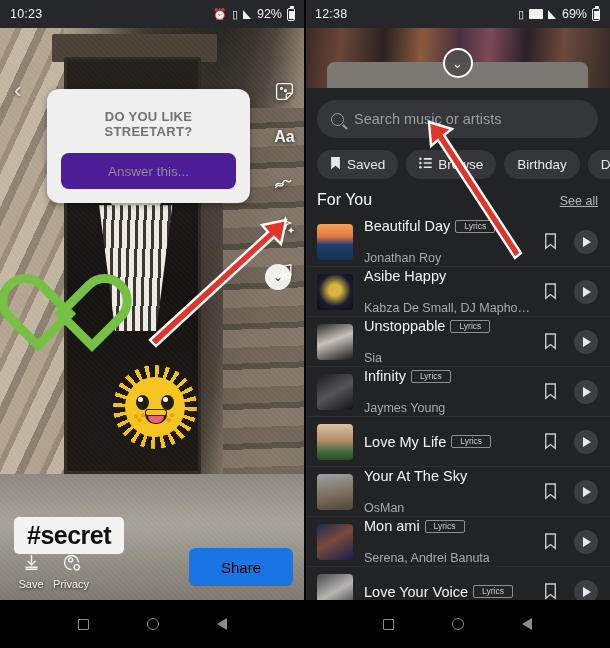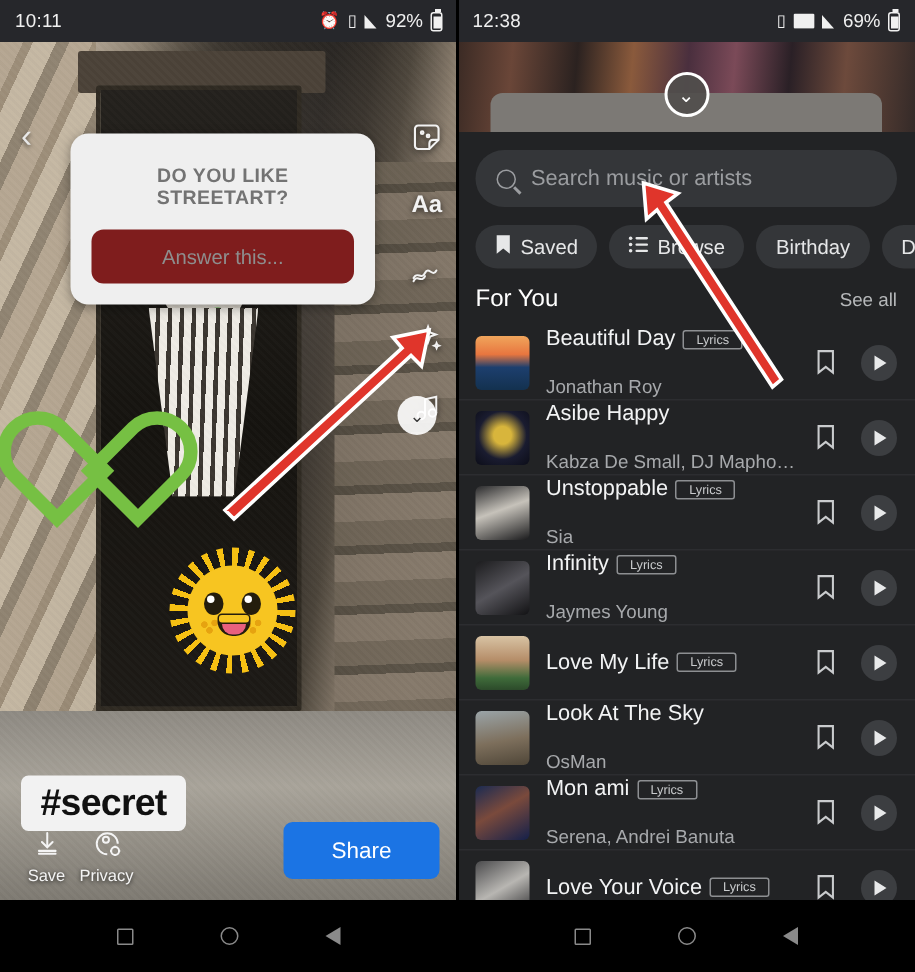--- a/index.html
+++ b/index.html
@@ -93,21 +93,21 @@
       background:radial-gradient(circle at 25% 40%, #e6a310 2px, transparent 2.4px),
                  radial-gradient(circle at 65% 30%, #e6a310 2px, transparent 2.4px),
                  radial-gradient(circle at 45% 75%, #e6a310 2px, transparent 2.4px); }
   .blush.l{ left:12%; } .blush.r{ right:12%; }
 
   
   .qsticker { position:absolute; left:47px; top:61px; width:203px;
       background:#efefef; border-radius:12px; padding:20px 14px 14px; box-shadow:0 2px 7px rgba(0,0,0,.35); }
   .qsticker .qtext { text-align:center; font-weight:bold; font-size:13px; color:#737373;
       letter-spacing:.3px; margin-bottom:14px; }
-  .qsticker .qans { background:#7f1d1d; border-radius:8px; height:36px;
+  .qsticker .qans { background:#4c1d95; border-radius:8px; height:36px;
       display:flex; align-items:center; justify-content:center; color:#8e8e8e; font-size:13.5px; }
 
   .hashtag { position:absolute; left:14px; top:489px; background:#f2f2f2; border-radius:5px;
       padding:4px 13px; font-size:25px; font-weight:bold; color:#111; letter-spacing:-.5px; }
 
   .backbtn { position:absolute; left:14px; top:52px; color:#e8e8e8; font-size:22px; z-index:20;
       text-shadow:0 1px 3px rgba(0,0,0,.6); line-height:1; }
 
   .rtools { position:absolute; right:9px; top:52px; display:flex; flex-direction:column;
       gap:22px; align-items:center; z-index:20; }
@@ -118,21 +118,21 @@
   .chevcircle { position:absolute; right:14px; top:236px; width:26px; height:26px; border-radius:50%;
       background:rgba(255,255,255,.9); display:flex; align-items:center; justify-content:center;
       color:#3a3a3a; font-size:12px; z-index:20; }
 
   .botrow { position:absolute; left:0; right:0; bottom:8px; height:56px; z-index:20; }
   .sp { position:absolute; bottom:2px; text-align:center; color:#f4f4f4; font-size:11px;
       text-shadow:0 1px 3px rgba(0,0,0,.8); width:46px; }
   .sp.save{ left:8px; } .sp.priv{ left:48px; }
   .sp .ic { display:block; height:24px; margin-bottom:2px; }
   .sharebtn { position:absolute; right:12px; bottom:6px; width:104px; height:38px; background:#1b74e4;
-      border-radius:6px; color:#ffffff; font-size:15px; display:flex; align-items:center; justify-content:center; }
+      border-radius:6px; color:#000000; font-size:15px; display:flex; align-items:center; justify-content:center; }
 
   
   .arrowL { position:absolute; left:0; top:0; width:305px; height:572px; pointer-events:none; z-index:25; }
 
   
   .mptop { position:absolute; left:0; right:0; top:28px; height:60px; overflow:hidden;
       background:linear-gradient(95deg,#3a2a24 0%,#6a4638 12%,#2b2220 26%,#8a5a3c 38%,#4a2f3e 50%,
                  #7b4a58 60%,#2a2026 72%,#6d4a3c 84%,#342a28 100%); }
   .mptop:after { content:""; position:absolute; left:22px; right:22px; top:34px; bottom:-6px;
       background:#7c7975; border-radius:8px 8px 0 0; }
@@ -147,21 +147,21 @@
   .srch .mag { width:13px; height:13px; border:1.6px solid #9b9da0; border-radius:50%; position:relative; flex:none; }
   .srch .mag:after { content:""; position:absolute; right:-5px; bottom:-3px; width:6px; height:1.6px;
       background:#9b9da0; transform:rotate(45deg); }
 
   .chips { display:flex; gap:8px; padding:12px 0 10px 12px; }
   .chip { background:#343639; border-radius:16px; height:29px; display:flex; align-items:center;
       gap:6px; padding:0 13px; color:#e6e7e8; font-size:13.5px; white-space:nowrap; flex:none; }
 
   .sechead { display:flex; align-items:baseline; padding:2px 12px 8px; }
   .sechead .t { color:#fff; font-size:16px; }
-  .sechead .a { margin-left:auto; color:#b6b8ba; font-size:12.5px; }
+  .sechead .a { margin-left:auto; color:#b6b8ba; font-size:12.5px;text-decoration:underline; }
 
   .song { display:flex; align-items:center; gap:11px; padding:8px 12px; height:50px;
       border-bottom:1px solid #2c2d30; }
   .thumb { width:36px; height:36px; border-radius:4px; flex:none; background:#333; }
   .sinfo { min-width:0; flex:1; }
   .stitle { display:flex; align-items:center; gap:5px; color:#f2f3f4; font-size:14.5px;
       white-space:nowrap; overflow:hidden; }
   .lyr { border:1px solid #8d8f92; border-radius:2px; font-size:8.5px; color:#c9cbcd;
       padding:0 8px; line-height:11px; flex:none; }
   .sart { color:#a7a9ac; font-size:12.5px; white-space:nowrap; overflow:hidden; text-overflow:ellipsis; margin-top:17px; }
@@ -183,21 +183,21 @@
   .divider { position:absolute; left:304px; top:0; width:2px; height:648px; background:#000; z-index:50; }
 </style>
 </head>
 <body>
 
 <div class="screen">
 
   <div class="pane">
 
     <div class="statusbar">
-      <span class="time">10:11</span>
+      <span class="time">10:23</span>
       <span class="sysicons">
         <span class="sysglyph">⏰</span>
         <span class="sysglyph">▯</span>
         <span class="tri"></span>
         <span class="pct">92%</span>
         <span class="batt">
             <i></i>
           </span>
       </span>
     </div>
@@ -471,21 +471,21 @@
           </span>
           <span class="play">
               <i></i>
             </span>
         </div>
 
         <div class="song">
           <div class="thumb" style="background:linear-gradient(170deg,#9aa4a8 0%,#7d6f5c 55%,#4f4638 100%)"></div>
           <div class="sinfo">
             <div class="stitle">
-              <span>Look At The Sky</span>
+              <span>Your At The Sky</span>
             </div>
             <div class="sart">OsMan</div>
           </div>
           <span class="bmk">
             <svg width="13" height="17" viewBox="0 0 12 16" fill="none" stroke="#c9cbcd" stroke-width="1.3">
                 <path d="M1.5 1h9v13.5l-4.5-3.6-4.5 3.6z"></path>
               </svg>
           </span>
           <span class="play">
               <i></i>

